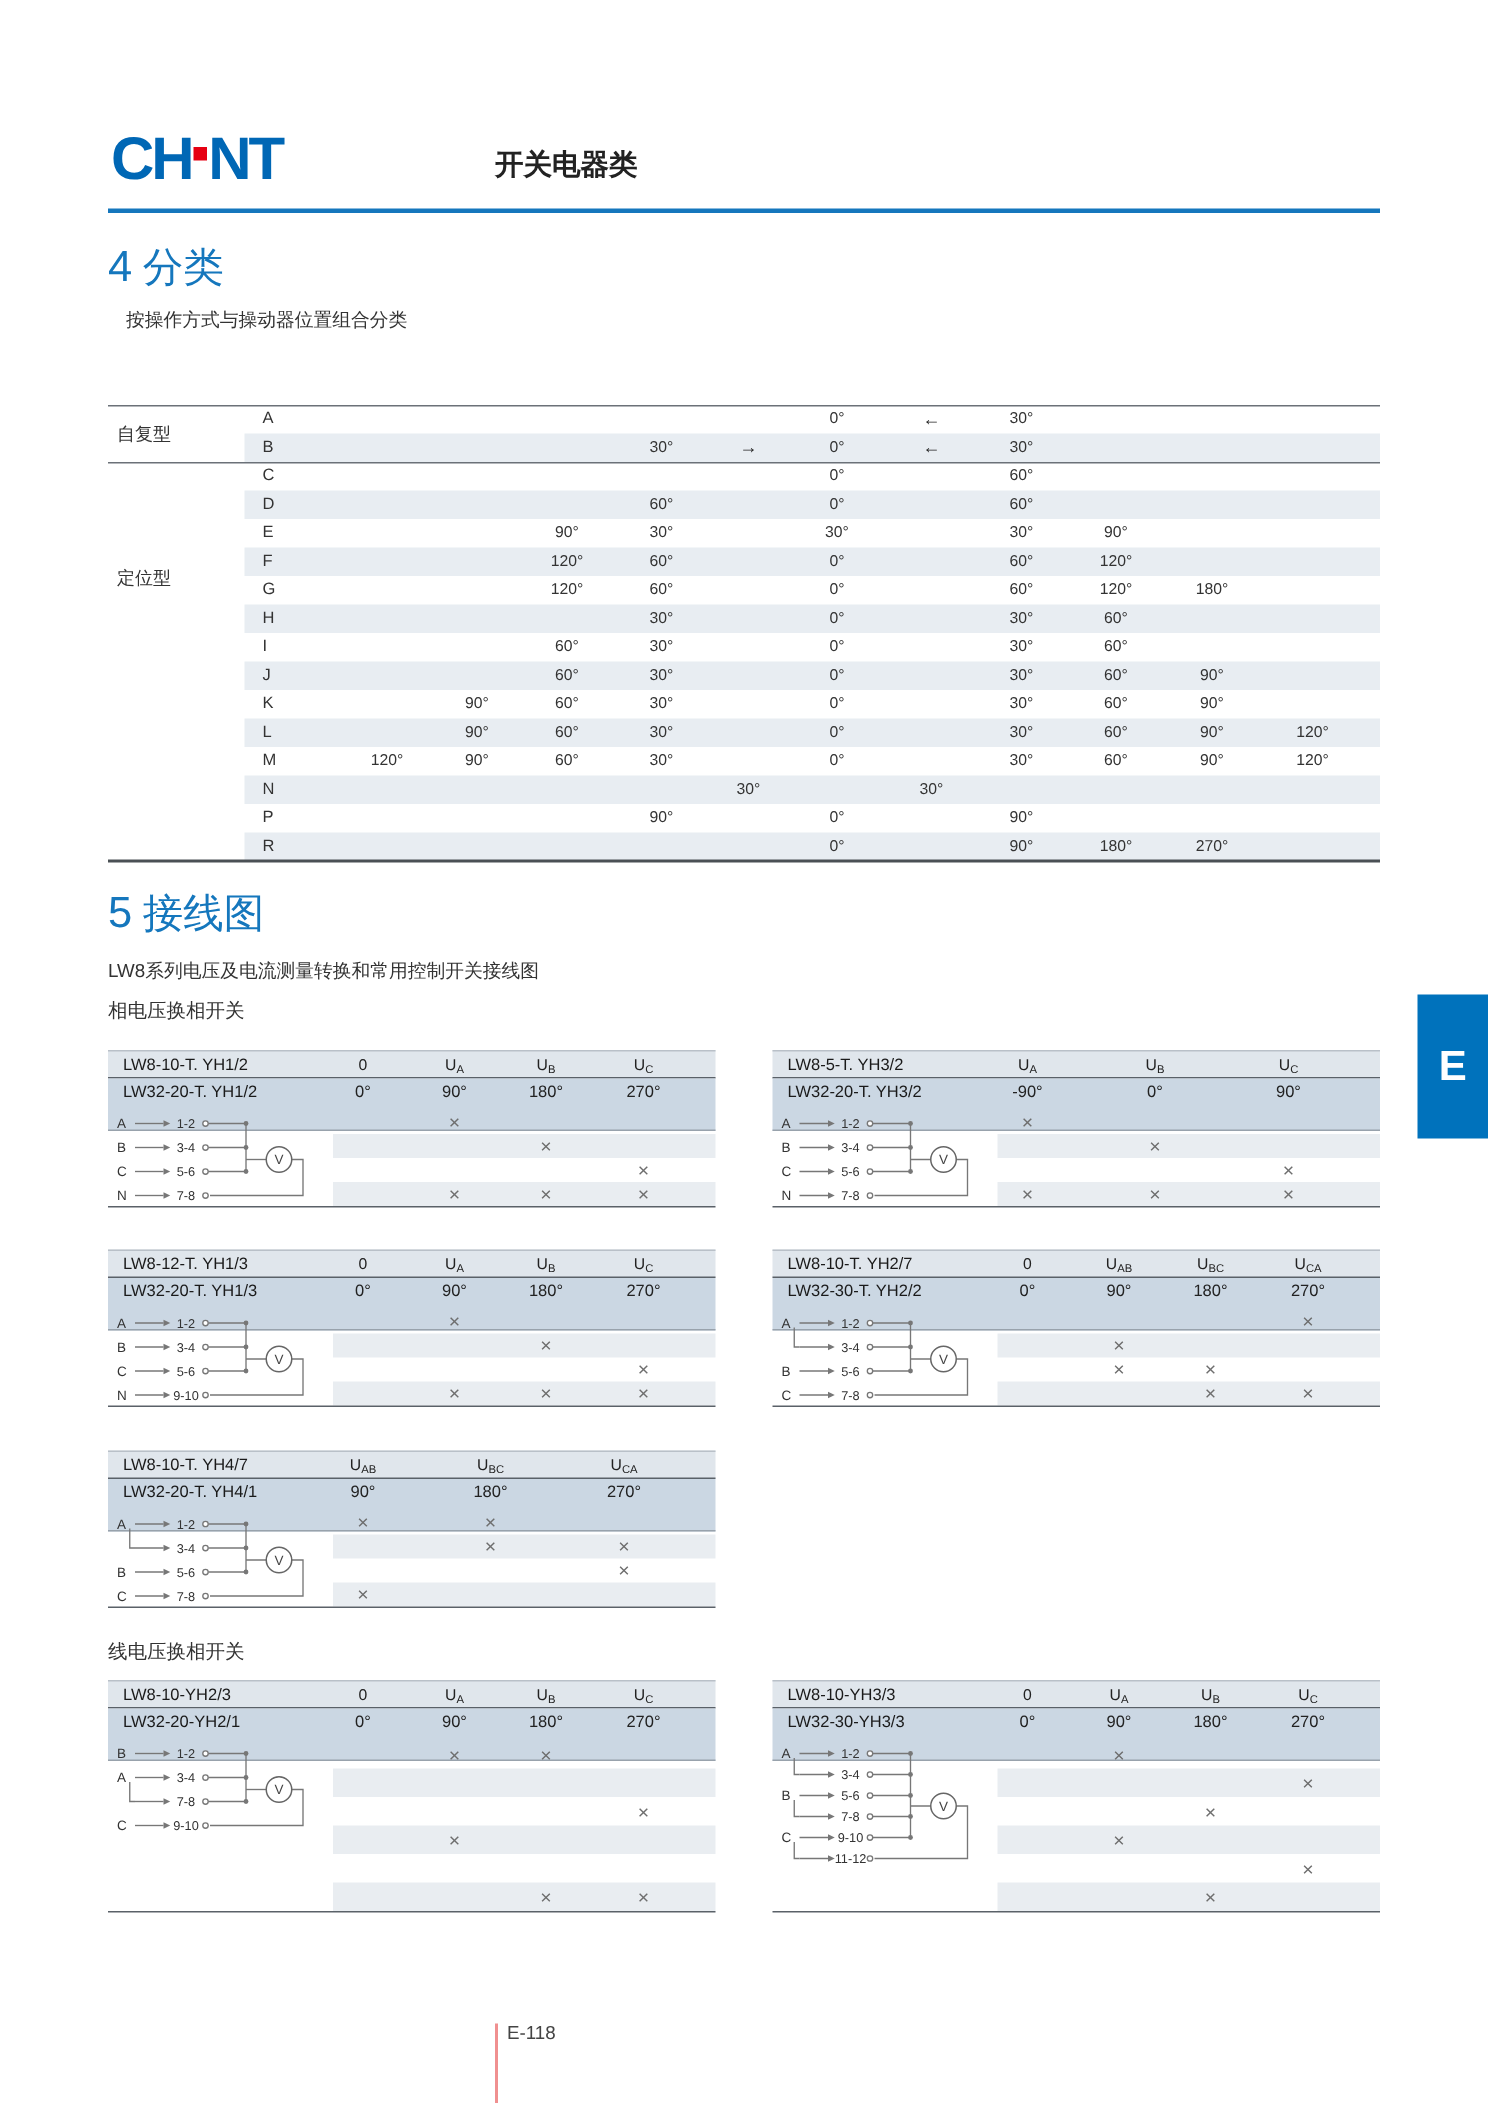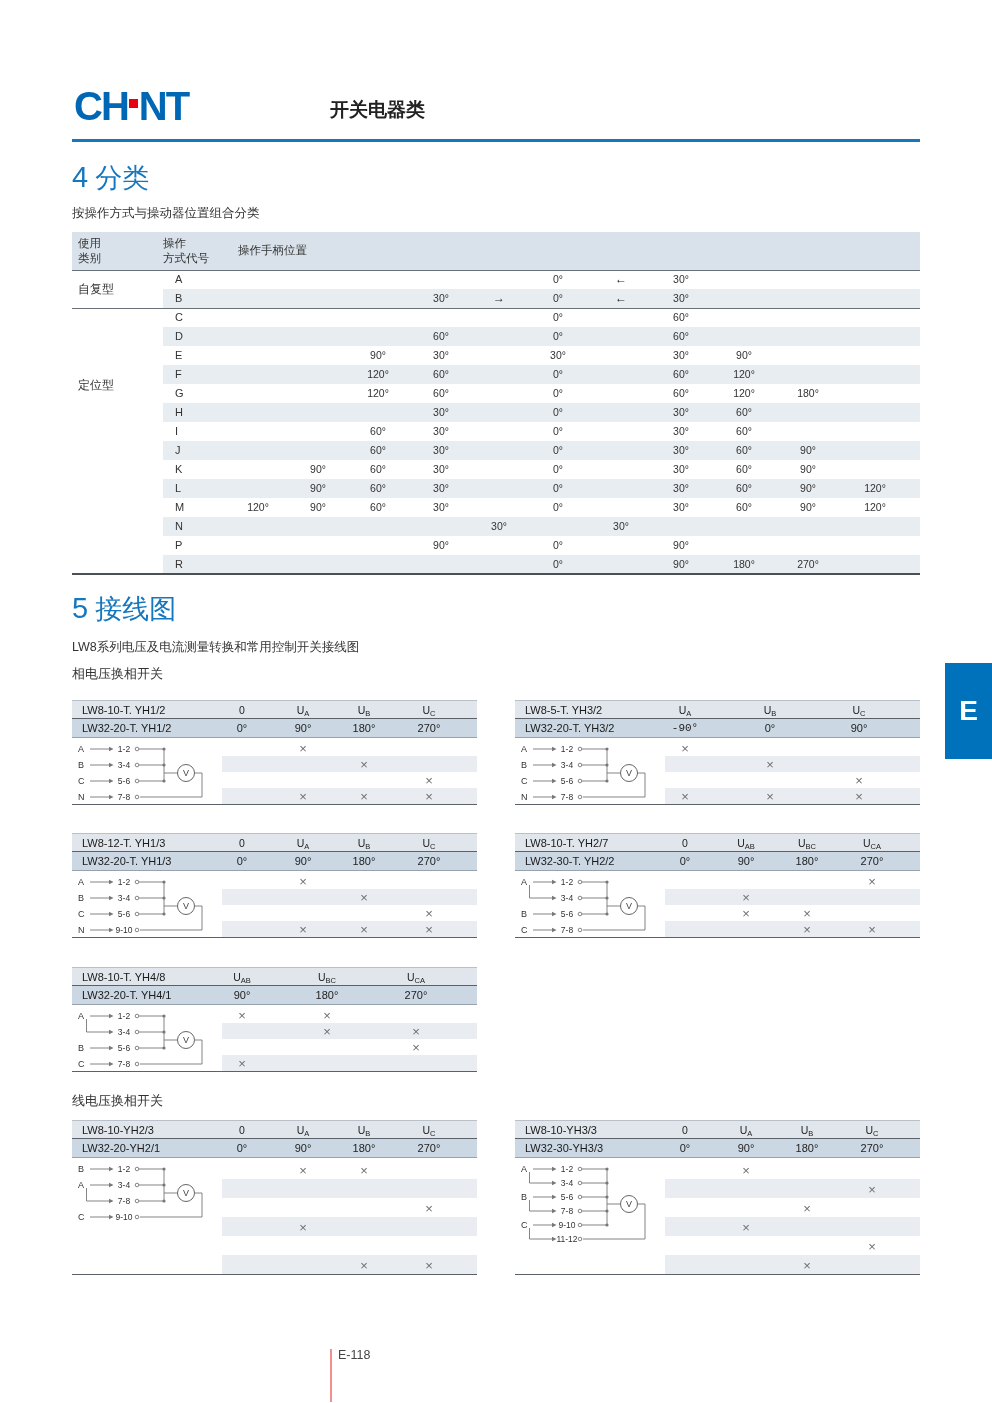--- a/index.html
+++ b/index.html
@@ -22,21 +22,21 @@
   .ct-line{position:absolute;left:0;width:848px;background:#6b7178;height:1px;}
   .class-row{position:absolute;left:0;width:848px;height:19px;}
   .row-shade{position:absolute;left:91px;right:0;top:0;bottom:0;background:#e8edf2;}
   .row-code{position:absolute;left:103px;top:3px;font-size:11px;color:#333;}
   .angle-cell{position:absolute;top:3px;transform:translateX(-50%);font-size:10.5px;color:#333;white-space:nowrap;}
   .arrow-cell{font-size:12px;top:1.5px;color:#222;}
   .group-lbl{position:absolute;left:6px;font-size:12px;color:#333;}
   
   .blk{position:absolute;font-size:11px;}
   .blk-h1{position:absolute;left:0;top:0;right:0;height:19px;background:#e0e6ec;border-top:1px solid #b9c0c8;border-bottom:1px solid #5a6168;box-sizing:border-box;}
-  .blk-h2{position:absolute;left:0;top:19px;right:0;height:19px;background:#cbd7e3;border-bottom:1px solid #98a2ac;box-sizing:border-box;padding-left:28px;}
+  .blk-h2{position:absolute;left:0;top:19px;right:0;height:35px;background:#cbd7e3;border-bottom:1px solid #98a2ac;box-sizing:border-box;padding-left:28px;}
   .blk-model{position:absolute;left:10px;top:3px;font-size:11px;color:#1a1a1a;}
   .blk-col{position:absolute;top:3px;transform:translateX(-50%);color:#222;font-size:10.5px;white-space:nowrap;}
   .blk-col .sub{font-size:7.5px;vertical-align:-2px;}
   .blk-deg{position:absolute;top:3px;transform:translateX(-50%);color:#222;font-size:11px;white-space:nowrap;}
   .stripe{position:absolute;left:150px;right:0;}
   .stripe.odd{background:#e9edf1;}
   .blk-bottom{position:absolute;left:0;right:0;height:1px;background:#5a6168;}
   .mark{position:absolute;transform:translate(-50%,-50%);color:#6e6e6e;font-size:13px;}
   .diag{position:absolute;left:4px;top:40px;}
   
@@ -52,30 +52,23 @@
 
   <div class="logo">
     <span class="lg">CH</span><span class="idot"></span><span class="lg">NT</span>
   </div>
   <div class="page-title">开关电器类</div>
   <div class="blue-rule"></div>
 
   <div class="sec-title" style="top:160px;">
     <span class="num">4</span><span>分类</span>
   </div>
-  <div class="sec-sub" style="top:205px;">按操作方式与操动器位置组合分类</div>
+  <div class="sec-sub" style="top:205px;margin-left:12px;">按操作方式与操动器位置组合分类</div>
 
   <div id="class-table">
-    <div class="ct-header">
-      <div class="ct-h-lbl" style="left:6px;top:4px;">使用</div>
-      <div class="ct-h-lbl" style="left:6px;top:19px;">类别</div>
-      <div class="ct-h-lbl" style="left:91px;top:4px;">操作</div>
-      <div class="ct-h-lbl" style="left:91px;top:19px;">方式代号</div>
-      <div class="ct-h-lbl" style="left:166px;top:11px;">操作手柄位置</div>
-    </div>
     <div id="class-rows">
         <div class="class-row" style="top: 38px;">
           <span class="row-code">A</span>
           <span class="angle-cell" style="left: 486px;">0°</span>
           <span class="angle-cell arrow-cell" style="left: 549px;">←</span>
           <span class="angle-cell" style="left: 609px;">30°</span>
         </div>
         <div class="class-row" style="top: 57px;">
           <div class="row-shade"></div>
           <span class="row-code">B</span>
@@ -281,21 +274,21 @@
       </div>
       <div class="blk" style="left: 515px; top: 700px; width: 405px; height: 104px;">
         <div class="blk-h1">
           <span class="blk-model">LW8-5-T. YH3/2</span>
           <span class="blk-col" style="left: 170px;"><span>U</span><span class="sub">A</span></span>
           <span class="blk-col" style="left: 255px;"><span>U</span><span class="sub">B</span></span>
           <span class="blk-col" style="left: 344px;"><span>U</span><span class="sub">C</span></span>
         </div>
         <div class="blk-h2">
           <span class="blk-model">LW32-20-T. YH3/2</span>
-          <span class="blk-deg" style="left: 170px; font-family: Liberation Mono, monospace;">-90°</span>
+          <span class="blk-deg" style="left: 170px;">-90°</span>
           <span class="blk-deg" style="left: 255px;">0°</span>
           <span class="blk-deg" style="left: 344px;">90°</span>
         </div>
         <div class="stripe" style="top: 40px; height: 16px;"></div>
         <span class="mark" style="left: 170px; top: 48px;">×</span>
         <div class="stripe odd" style="top: 56px; height: 16px;"></div>
         <span class="mark" style="left: 255px; top: 64px;">×</span>
         <div class="stripe" style="top: 72px; height: 16px;"></div>
         <span class="mark" style="left: 344px; top: 80px;">×</span>
         <div class="stripe odd" style="top: 88px; height: 16px;"></div>
@@ -452,21 +445,21 @@
           <circle cx="88" cy="41" r="1.6" fill="#777"></circle>
           <text x="2" y="60.2" font-size="9" fill="#333" font-family="Liberation Sans, sans-serif">C</text>
           <line x1="14" y1="57" x2="33" y2="57" stroke="#777" stroke-width="0.9" fill="none"></line>
           <polygon points="33,54.8 37.5,57 33,59.2" fill="#777"></polygon>
           <text x="48" y="60.2" font-size="8.5" fill="#333" text-anchor="middle" font-family="Liberation Sans, sans-serif">7-8</text>
           <circle cx="61" cy="57" r="1.8" stroke="#777" stroke-width="0.9" fill="#fff"></circle>
         </svg>
       </div>
       <div class="blk" style="left: 72px; top: 967px; width: 405px; height: 104px;">
         <div class="blk-h1">
-          <span class="blk-model">LW8-10-T. YH4/8</span>
+          <span class="blk-model">LW8-10-T. YH4/7</span>
           <span class="blk-col" style="left: 170px;"><span>U</span><span class="sub">AB</span></span>
           <span class="blk-col" style="left: 255px;"><span>U</span><span class="sub">BC</span></span>
           <span class="blk-col" style="left: 344px;"><span>U</span><span class="sub">CA</span></span>
         </div>
         <div class="blk-h2">
           <span class="blk-model">LW32-20-T. YH4/1</span>
           <span class="blk-deg" style="left: 170px;">90°</span>
           <span class="blk-deg" style="left: 255px;">180°</span>
           <span class="blk-deg" style="left: 344px;">270°</span>
         </div>

